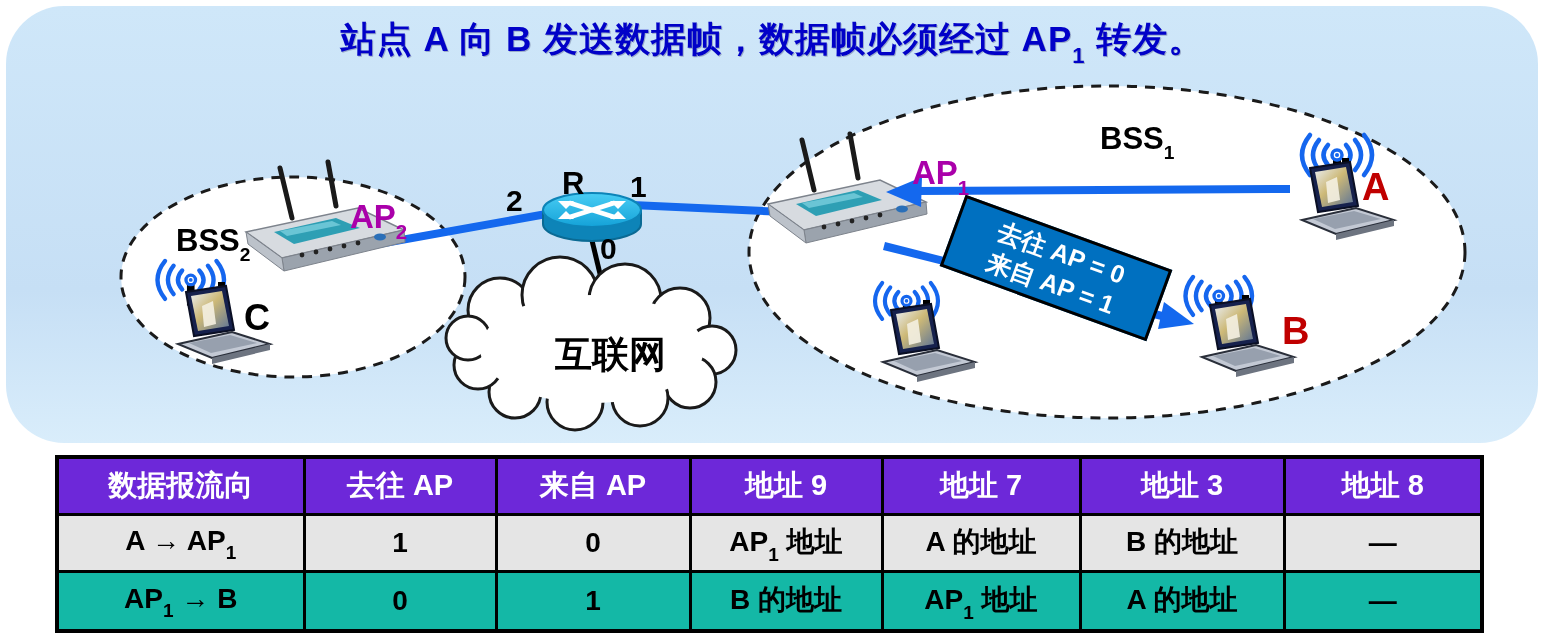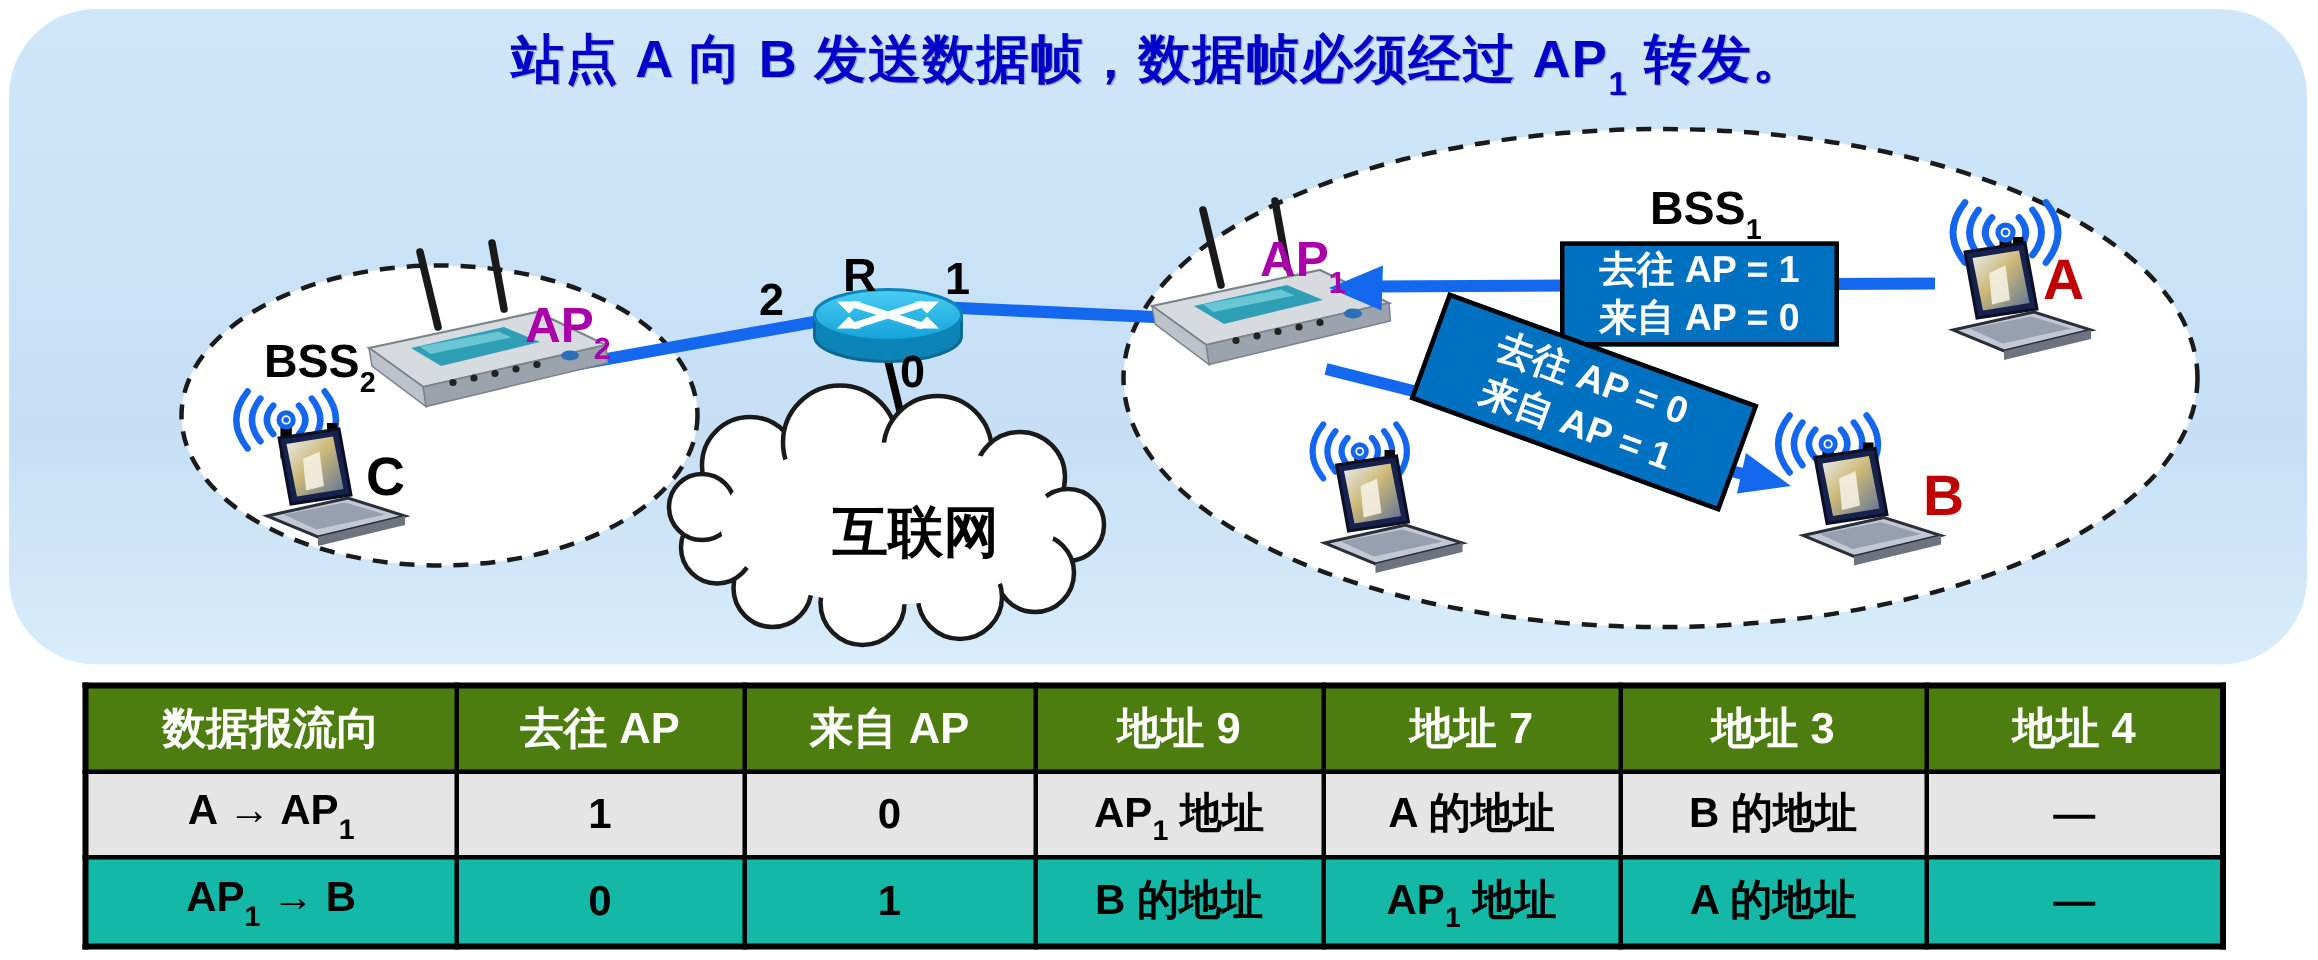--- a/index.html
+++ b/index.html
@@ -29,21 +29,21 @@
   .flagbox{position:absolute;background:#0070C0;border:3px solid #000;color:#fff;
            font-weight:bold;font-size:25px;text-align:center;display:flex;
            flex-direction:column;justify-content:center;gap:2px;line-height:1.2;}
   .flagbox.f1{left:1040px;top:161px;width:180px;height:64px;}
   .flagbox.f2{left:946px;top:230px;width:214px;height:70px;transform:rotate(20deg);}
   
   table.addr{position:absolute;left:55px;top:455px;width:1425px;border-collapse:collapse;
              table-layout:fixed;border:4px solid #000;}
   table.addr th,table.addr td{border:3px solid #000;text-align:center;vertical-align:middle;
              font-weight:bold;color:#000;padding:0;}
-  table.addr th{background:#4d7c0f;color:#fff;font-size:29px;height:54px;}
+  table.addr th{background:#6d28d9;color:#fff;font-size:29px;height:54px;}
   table.addr tr.r1 td{background:#e5e5e5;font-size:28px;height:54px;}
   table.addr tr.r2 td{background:#14b8a6;font-size:28px;height:56px;}
   table.addr sub{font-size:19px;position:relative;bottom:-3px;}
 </style>
 </head>
 <body>
 
 <div id="stage">
 
   <div class="panel"></div>
@@ -178,33 +178,29 @@
     <g fill="#1468EE">
       <line x1="1290" y1="189" x2="915" y2="191" stroke="#1468EE" stroke-width="8"></line>
       <polygon points="886,192 922,177 921,207"></polygon>
     </g>
     <g fill="#1468EE">
       <line x1="884" y1="246" x2="1166" y2="317" stroke="#1468EE" stroke-width="8"></line>
       <polygon points="1194,324 1158,329 1164,302"></polygon>
     </g>
   </svg>
 
-  <div class="flagbox f1">
-    <span>去往 AP = 1</span>
-    <span>来自 AP = 0</span>
-  </div>
   <div class="flagbox f2">
     <span>去往 AP = 0</span>
     <span>来自 AP = 1</span>
   </div>
 
   <div class="lbl bss" style="left:176px;top:208px;"><span>BSS</span><sub>2</sub></div>
   <div class="lbl ap-lbl" style="left:350px;top:200px;"><span>AP</span><sub>2</sub></div>
   <div class="lbl bss" style="left:1100px;top:106px;"><span>BSS</span><sub>1</sub></div>
-  <div class="lbl ap-lbl" style="left:840px;top:156px;"><span>AP</span><sub>1</sub></div>
+  <div class="lbl ap-lbl" style="left:912px;top:156px;"><span>AP</span><sub>1</sub></div>
 
   <div class="lbl router-name" style="left:562px;top:168px;">R</div>
   <div class="lbl port" style="left:506px;top:186px;">2</div>
   <div class="lbl port" style="left:630px;top:172px;">1</div>
   <div class="lbl port" style="left:600px;top:234px;">0</div>
 
   <div class="cloud-lbl">互联网</div>
 
   <div class="lbl sta" style="left:1362px;top:168px;">A</div>
   <div class="lbl sta" style="left:1282px;top:312px;">B</div>
@@ -221,21 +217,21 @@
         <col style="width:198px">
     </colgroup>
     <thead>
       <tr>
         <th>数据报流向</th>
         <th>去往 AP</th>
         <th>来自 AP</th>
         <th>地址 9</th>
         <th>地址 7</th>
         <th>地址 3</th>
-        <th>地址 4</th>
+        <th>地址 8</th>
       </tr>
     </thead>
     <tbody>
       <tr class="r1">
         <td><span>A → AP</span><sub>1</sub><span></span></td>
         <td>1</td>
         <td>0</td>
         <td><span>AP</span><sub>1</sub><span> 地址</span></td>
         <td><span>A 的地址</span><sub></sub><span></span></td>
         <td><span>B 的地址</span><sub></sub><span></span></td>

